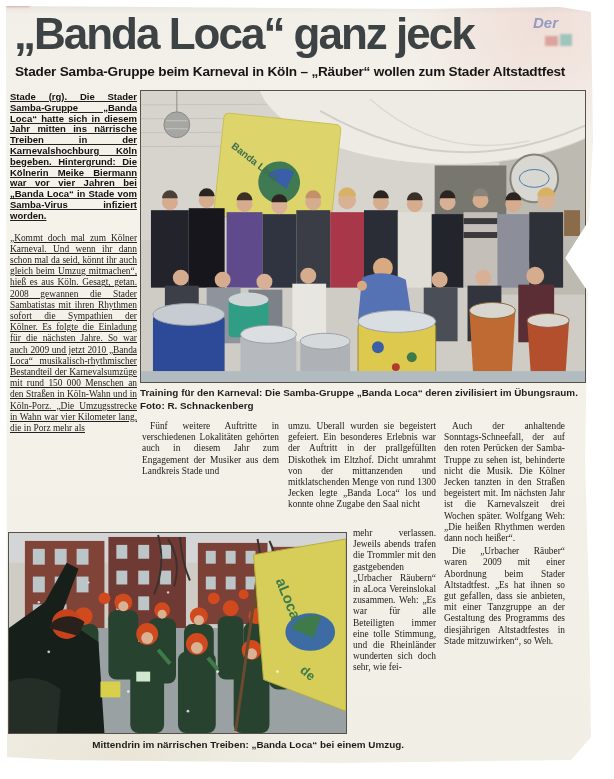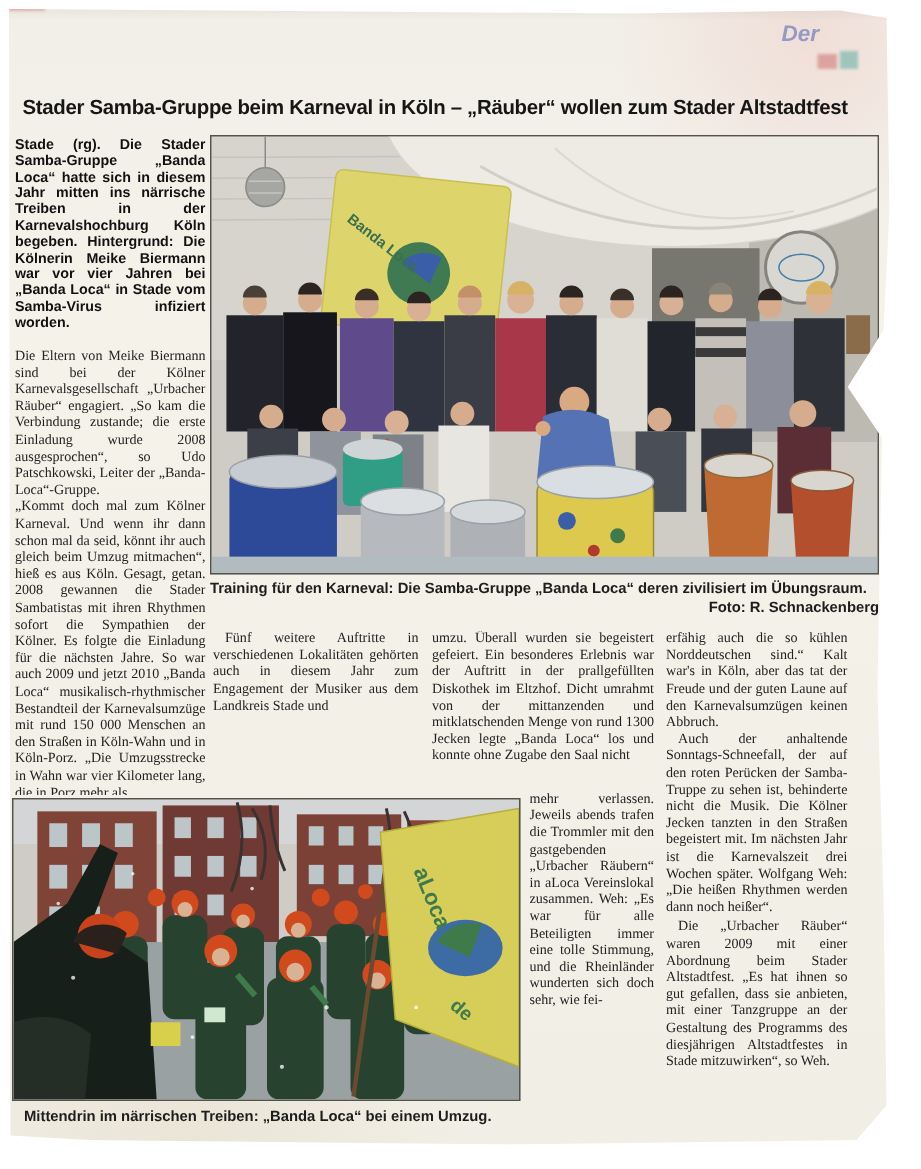--- a/index.html
+++ b/index.html
@@ -22,64 +22,64 @@
   .headline { position:absolute; left:14px; top:12px; width:560px;
     font-weight:bold; font-size:44px; line-height:1; letter-spacing:-2px; color:#3d4344; }
   .subhead  { position:absolute; left:15px; top:64px; width:575px; white-space:nowrap;
     font-weight:bold; font-size:13.6px; letter-spacing:-.2px; color:#161616; }
 
   .bodytext { font-family:"Liberation Serif",serif; font-size:9.4px; line-height:11.2px;
     color:#222; text-align:justify; hyphens:auto; overflow-wrap:break-word; }
   .bodytext p { text-indent:8px; }
   .bodytext p.noindent { text-indent:0; }
 
-  .col1 { position:absolute; left:10px;  top:92px;  width:127px; height:438px; overflow:hidden; }
+  .col1 { position:absolute; left:10px;  top:92px;  width:127px; height:438px; overflow:hidden;text-decoration:underline; }
   .lead { font-family:"Liberation Sans",sans-serif; font-weight:bold; font-size:9.5px;
           line-height:10.8px; color:#111; text-align:justify; margin-bottom:11px; hyphens:auto; }
   .col2 { position:absolute; left:142px; top:421px; width:137px; height:112px; overflow:hidden; }
   .col3 { position:absolute; left:288px; top:421px; width:148px; height:105px; overflow:hidden; }
   .col3n{ position:absolute; left:353px; top:528px; width:83px;  height:232px; overflow:hidden; }
   .col4 { position:absolute; left:444px; top:421px; width:121px; height:350px; overflow:hidden; }
   .gap  { margin-top:2px; }
 
   .photo { position:absolute; border:1px solid #55524c; background:#cfccc6; overflow:hidden; }
   .photo1 { left:140px; top:90px;  width:446px; height:293px; }
   .photo2 { left:8px;   top:532px; width:339px; height:202px; }
   .photo svg { display:block; width:100%; height:100%; }
 
   .cap1 { position:absolute; left:140px; top:387px; width:446px;
           font-weight:bold; font-size:9.9px; line-height:12.5px; color:#1d1d1d; }
-  .cap1 .credit { text-align:right; }
-  .cap2 { position:absolute; left:16px; top:739px; width:400px;
-          font-weight:bold; font-size:9.9px; color:#1d1d1d; }
-
-  .bleed-der { position:absolute; left:521px; top:14px; font-weight:bold; font-style:italic;
+  .cap1 .credit { }
+  .cap2 { position:absolute; left:4px; top:739px; width:400px;
+          font-weight:bold; font-size:9.9px; color:#1d1d1d;text-align:right; }
+
+  .bleed-der { position:absolute; left:533px; top:14px; font-weight:bold; font-style:italic;
     font-size:15px; color:#3a55b0; opacity:.5; filter:blur(.4px); }
   .bleed-dot { position:absolute; opacity:.4; filter:blur(1px); }
   .edge-streak { position:absolute; right:6px; top:300px; width:9px; height:290px;
     background:rgba(255,255,255,.3); border-radius:5px; }
   .corner-smudge { position:absolute; left:6px; top:0; width:24px; height:7px;
     background:#d4696a; opacity:.55; filter:blur(1px); }
 </style>
 </head>
 <body>
 
 <div class="paper">
 
   <div class="corner-smudge"></div>
   <div class="bleed-der">Der</div>
   <div class="bleed-dot" style="left:545px;top:36px;width:13px;height:10px;background:#c04848;"></div>
   <div class="bleed-dot" style="left:560px;top:34px;width:12px;height:12px;background:#2a9a90;"></div>
   <div class="edge-streak"></div>
 
+  <h1 class="headline">„Banda Loca“ ganz jeck</h1>
   <h2 class="subhead">Stader Samba-Gruppe beim Karneval in Köln – „Räuber“ wollen zum Stader Altstadtfest</h2>
 
   <div class="col1 bodytext">
     <p class="lead noindent">Stade (rg). Die Stader Samba-Gruppe „Banda Loca“ hatte sich in diesem Jahr mitten ins närrische Treiben in der Karnevalshochburg Köln begeben. Hintergrund: Die Kölnerin Meike Biermann war vor vier Jahren bei „Banda Loca“ in Stade vom Samba-Virus infiziert worden.</p>
-    <p class="noindent">Die Eltern von Meike Biermann sind bei der Kölner Karnevalsgesellschaft „Urbacher Räuber“ engagiert. „So kam die Verbindung zustande; die erste Einladung wurde 2008 ausgesprochen“, so Udo Patschkowski, Leiter der „Banda-Loca“-Gruppe.</p>
     <p class="noindent">„Kommt doch mal zum Kölner Karneval. Und wenn ihr dann schon mal da seid, könnt ihr auch gleich beim Umzug mitmachen“, hieß es aus Köln. Gesagt, getan. 2008 gewannen die Stader Sambatistas mit ihren Rhythmen sofort die Sympathien der Kölner. Es folgte die Einladung für die nächsten Jahre. So war auch 2009 und jetzt 2010 „Banda Loca“ musikalisch-rhythmischer Bestandteil der Karnevalsumzüge mit rund 150 000 Menschen an den Straßen in Köln-Wahn und in Köln-Porz. „Die Umzugsstrecke in Wahn war vier Kilometer lang, die in Porz mehr als</p>
   </div>
 
   <div class="photo photo1">
     <svg viewBox="0 0 446 293" preserveAspectRatio="none">
       <g>
         <rect x="0" y="0" width="446" height="150" fill="#d7d4ce"></rect>
         <g stroke="#c6c3bc" stroke-width="1">
           <line x1="0" y1="14" x2="446" y2="12"></line>
             <line x1="0" y1="28" x2="446" y2="26"></line>
@@ -209,21 +209,20 @@
 
   <div class="col3 bodytext">
     <p class="noindent">umzu. Überall wurden sie begeistert gefeiert. Ein besonderes Erlebnis war der Auftritt in der prallgefüllten Diskothek im Eltzhof. Dicht umrahmt von der mittanzenden und mitklatschenden Menge von rund 1300 Jecken legte „Banda Loca“ los und konnte ohne Zugabe den Saal nicht</p>
   </div>
 
   <div class="col3n bodytext">
     <p class="noindent">mehr verlassen. Jeweils abends trafen die Trommler mit den gastgebenden „Urbacher Räubern“ in aLoca Vereinslokal zusammen. Weh: „Es war für alle Beteiligten immer eine tolle Stimmung, und die Rheinländer wunderten sich doch sehr, wie fei-</p>
   </div>
 
   <div class="col4 bodytext">
-    <p class="noindent">erfähig auch die so kühlen Norddeutschen sind.“ Kalt war's in Köln, aber das tat der Freude und der guten Laune auf den Karnevalsumzügen keinen Abbruch.</p>
     <p>Auch der anhaltende Sonntags-Schneefall, der auf den roten Perücken der Samba-Truppe zu sehen ist, behinderte nicht die Musik. Die Kölner Jecken tanzten in den Straßen begeistert mit. Im nächsten Jahr ist die Karnevalszeit drei Wochen später. Wolfgang Weh: „Die heißen Rhythmen werden dann noch heißer“.</p>
     <p class="gap">Die „Urbacher Räuber“ waren 2009 mit einer Abordnung beim Stader Altstadtfest. „Es hat ihnen so gut gefallen, dass sie anbieten, mit einer Tanzgruppe an der Gestaltung des Programms des diesjährigen Altstadtfestes in Stade mitzuwirken“, so Weh.</p>
   </div>
 
   <div class="photo photo2">
     <svg viewBox="0 0 339 202" preserveAspectRatio="none">
       <rect x="0" y="0" width="339" height="30" fill="#d3d5d6"></rect>
       <g>
         <rect x="16" y="8" width="80" height="96" fill="#804338"></rect>
         <rect x="100" y="4" width="78" height="92" fill="#6e3a33"></rect>

